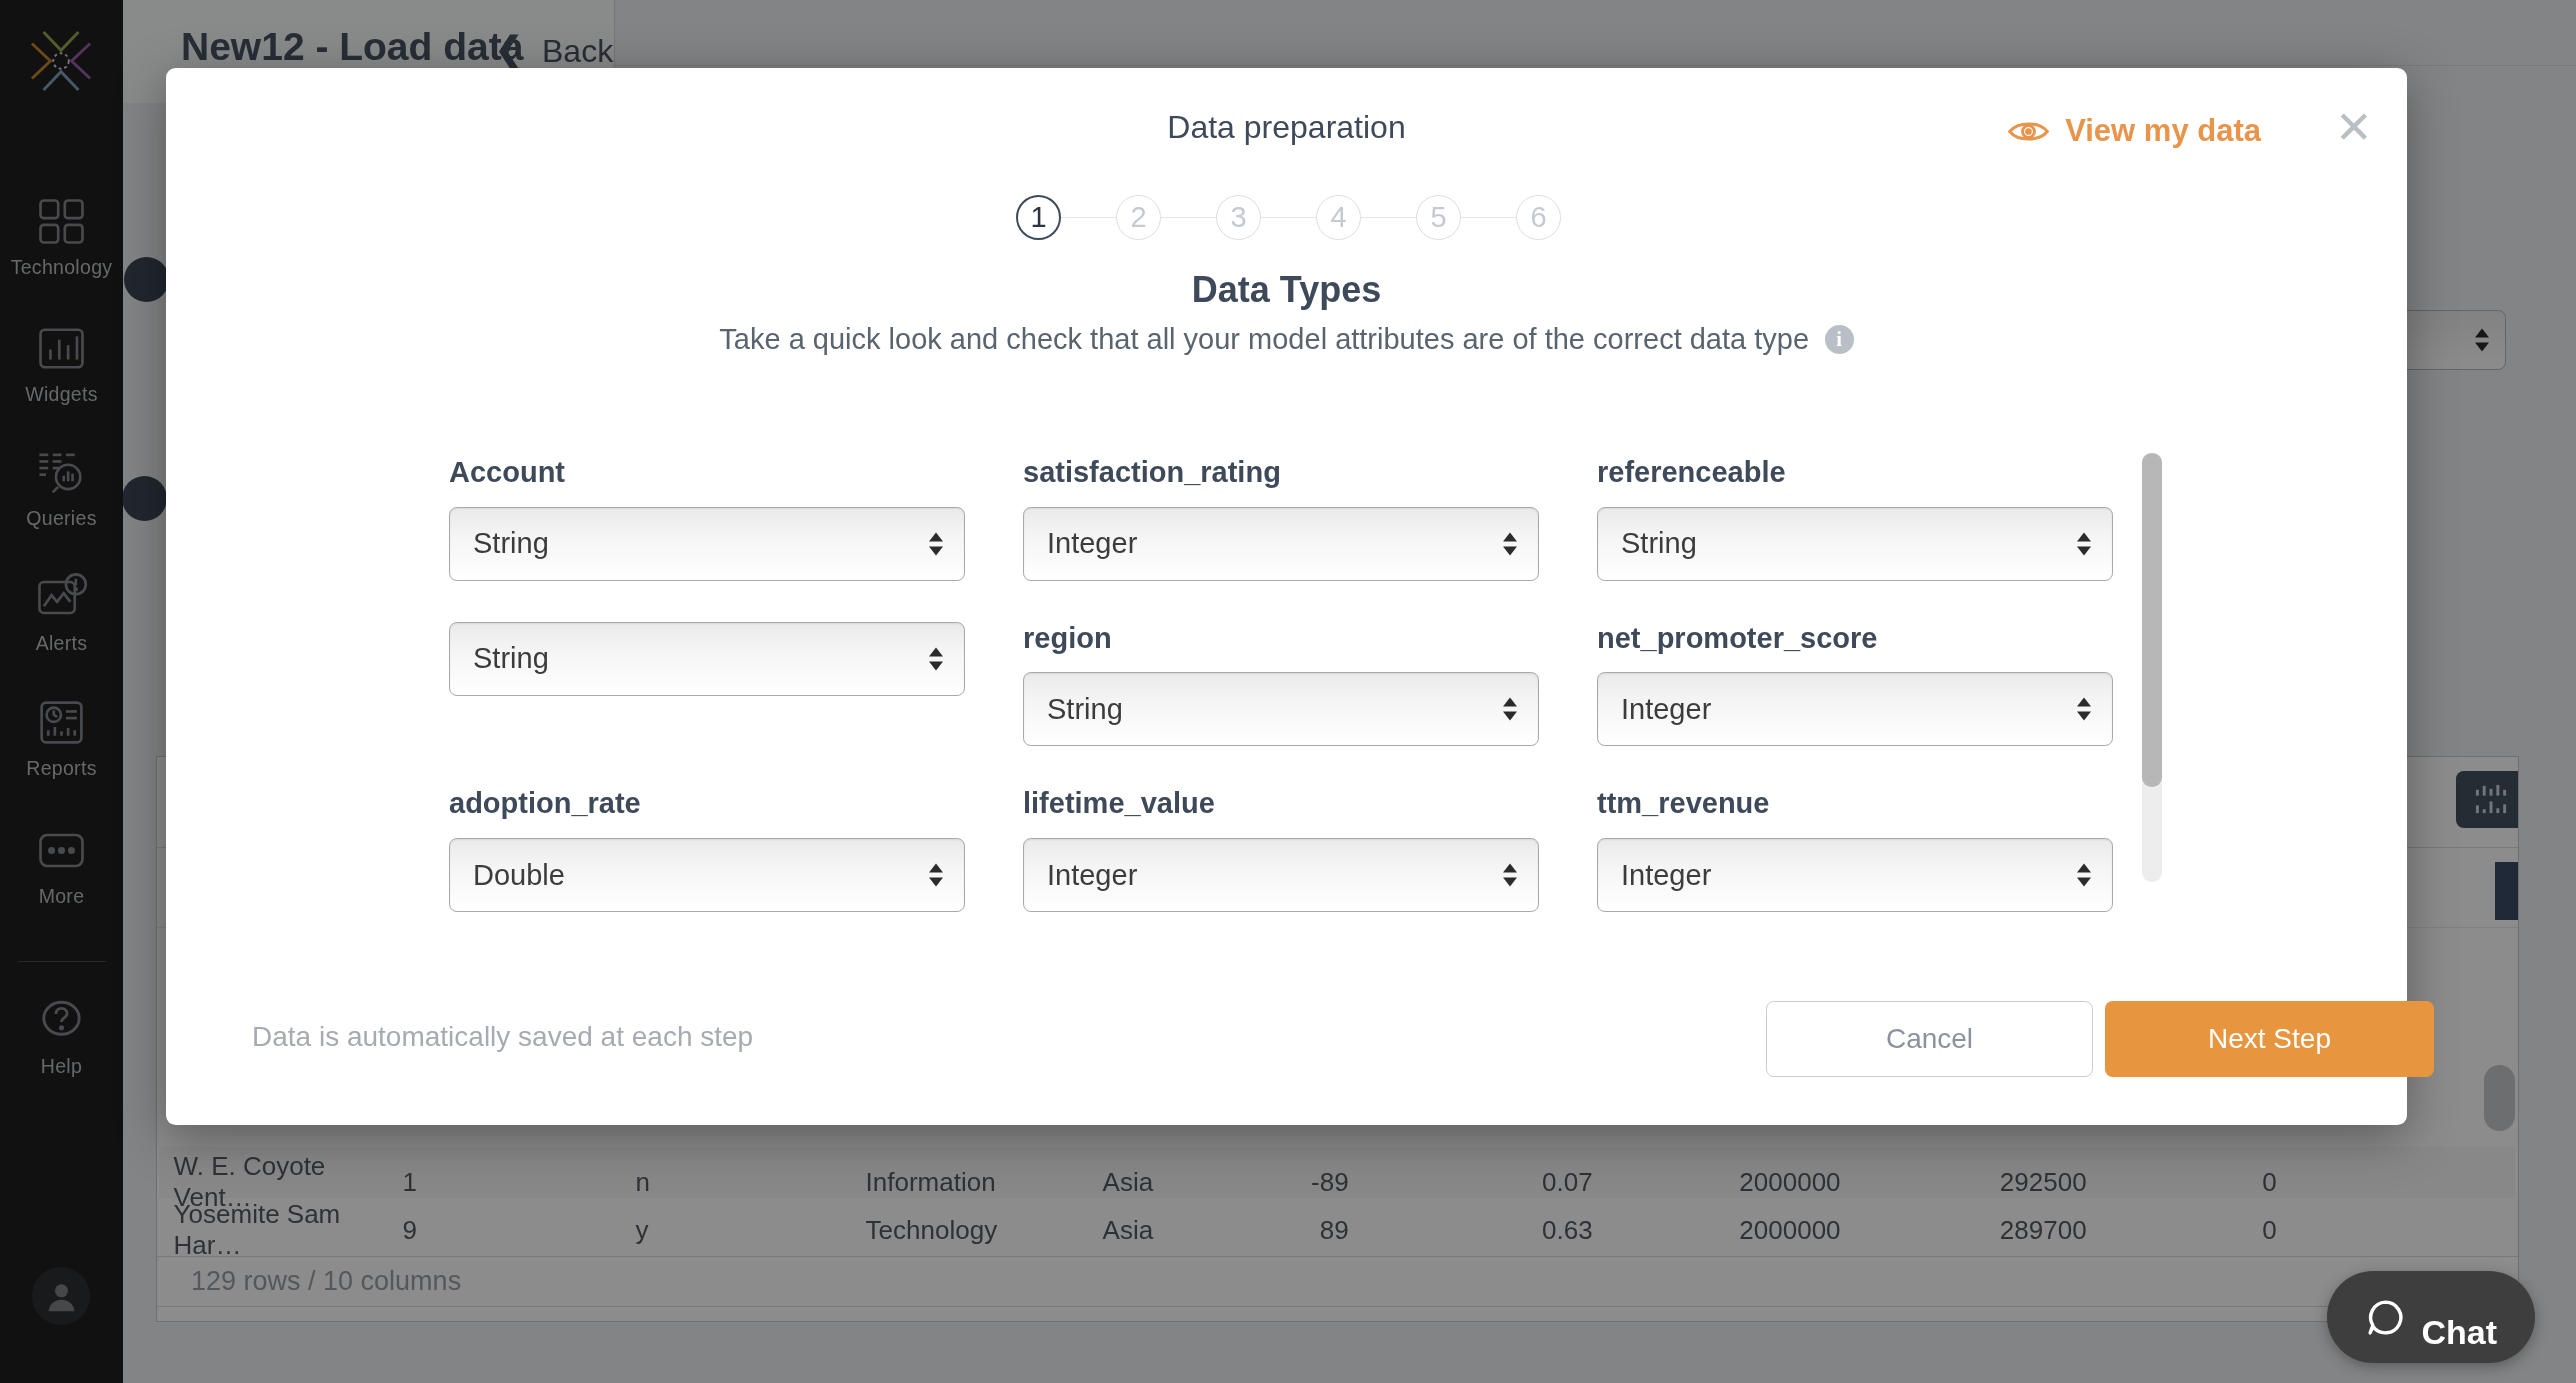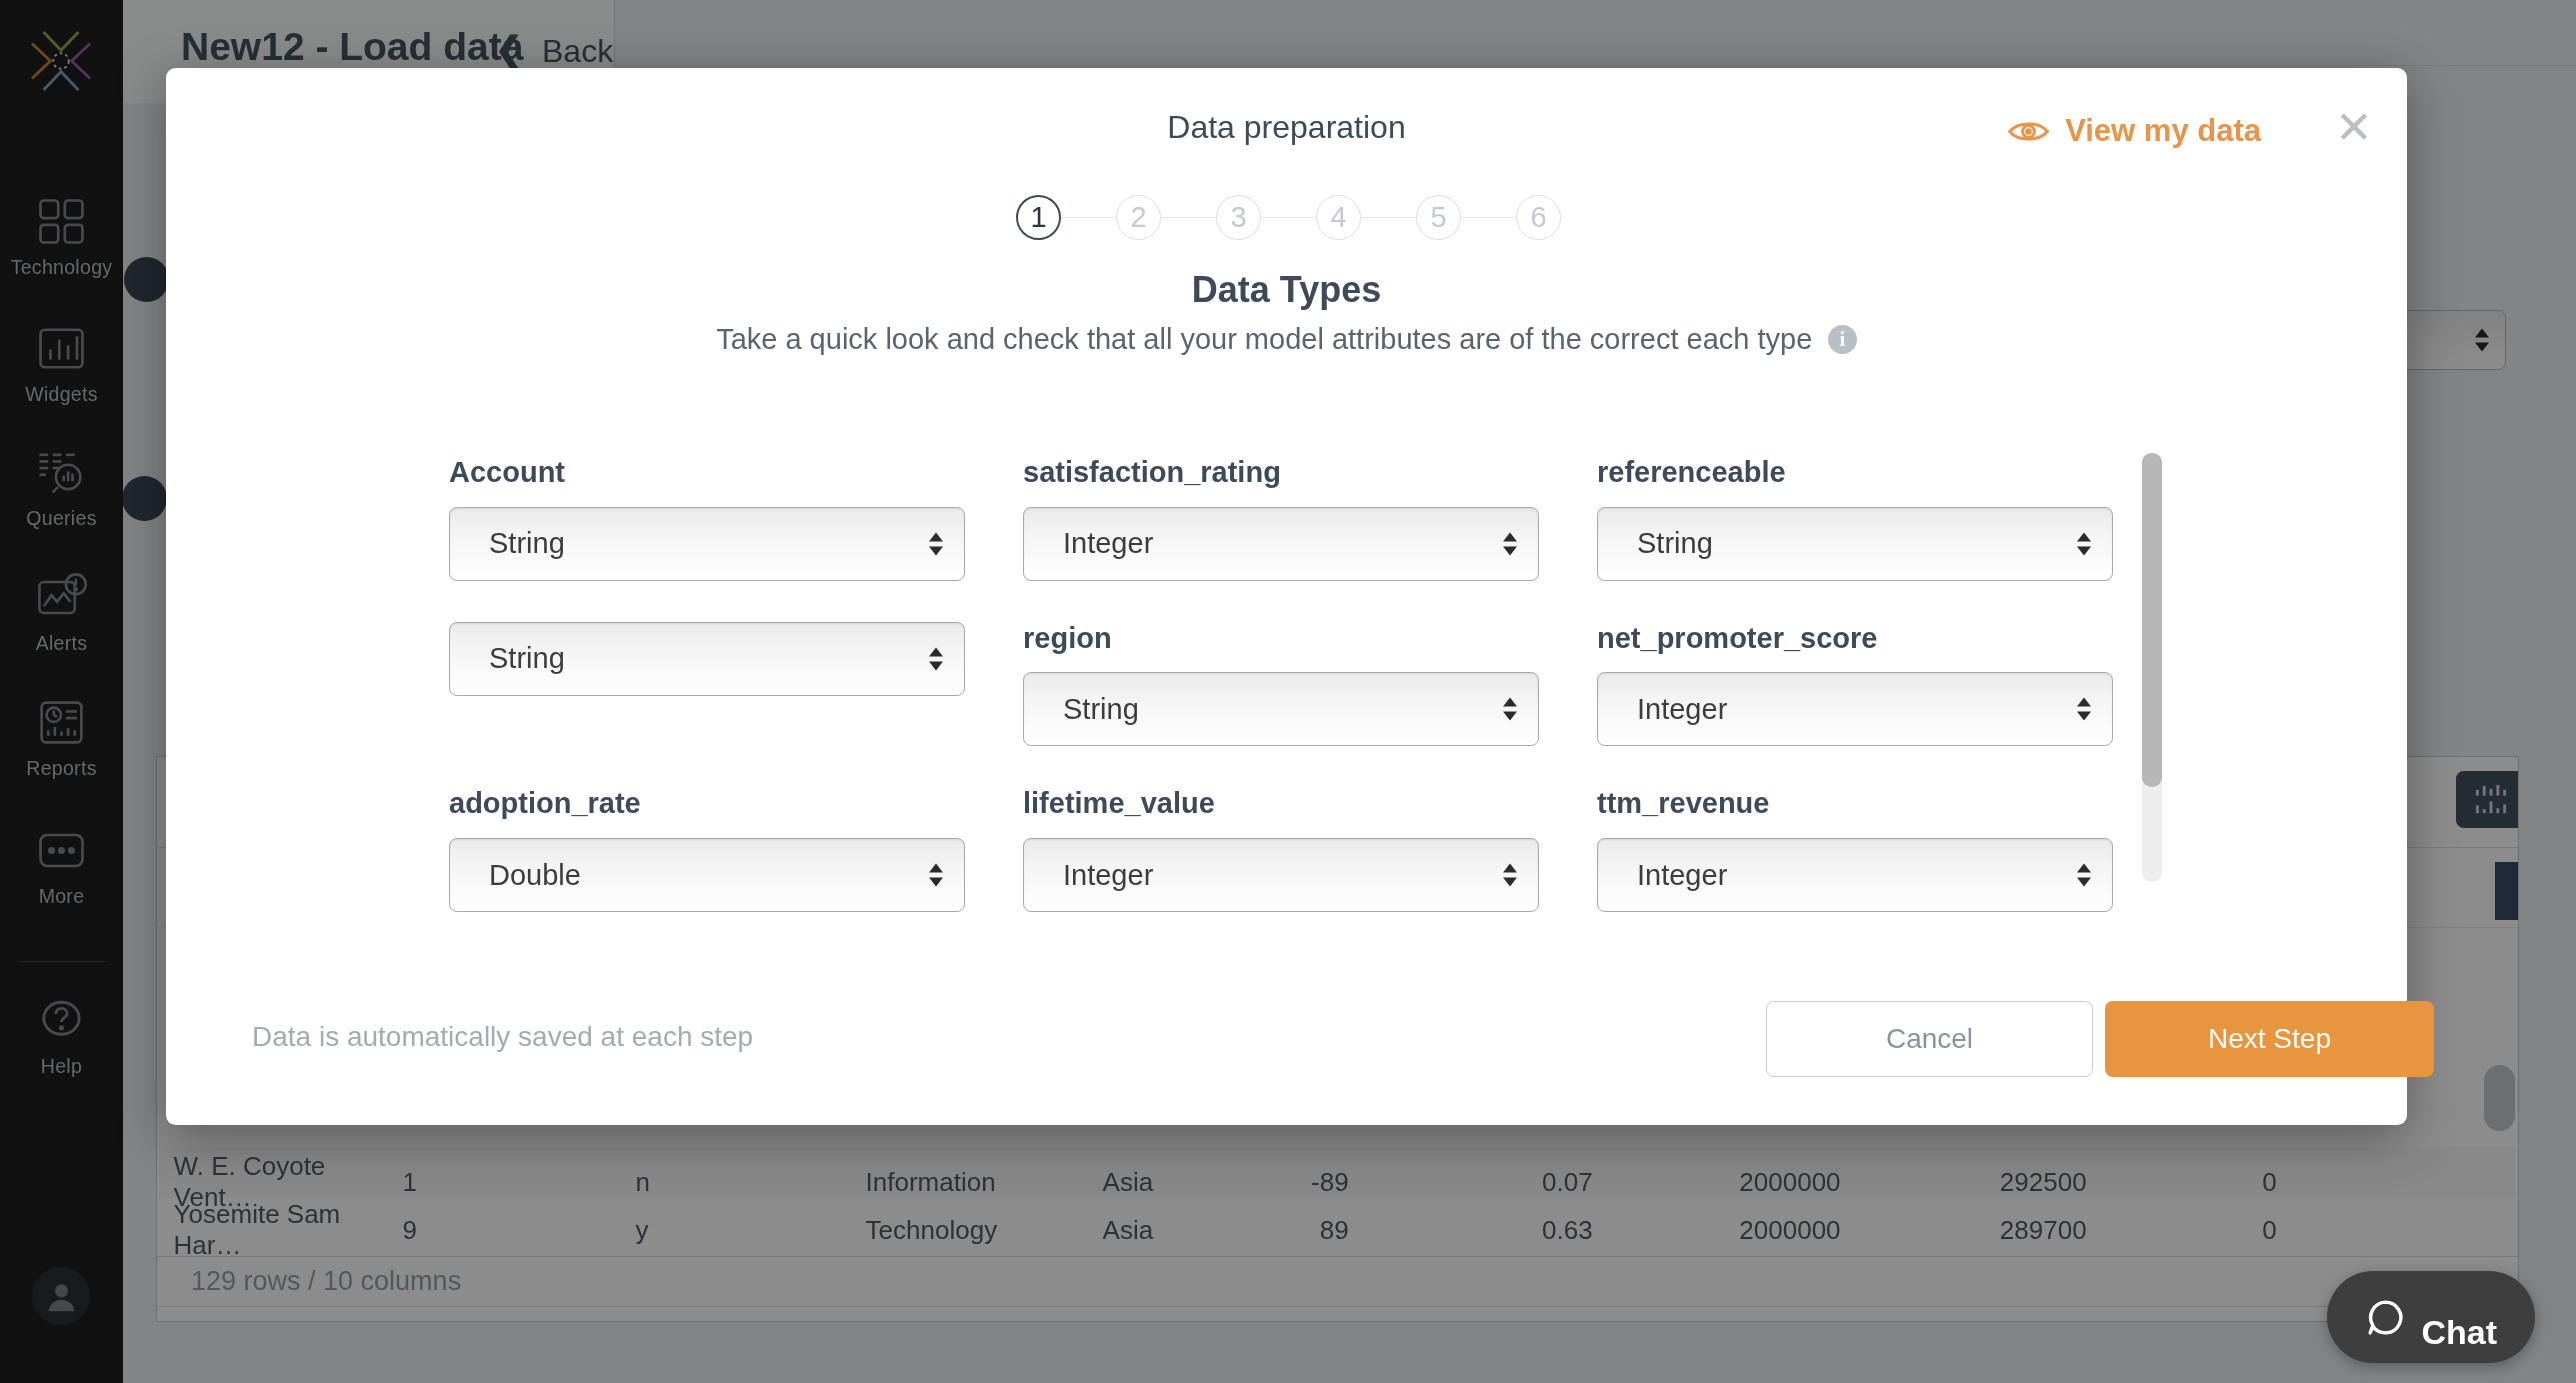--- a/index.html
+++ b/index.html
@@ -59,21 +59,21 @@
   .modal-heading{position:absolute;left:0;top:201px;width:100%;text-align:center;font-size:36px;font-weight:bold;color:#3e4a59;}
   .modal-sub{position:absolute;left:0;top:255px;width:100%;display:flex;justify-content:center;align-items:center;gap:15.6px;}
   .modal-sub-text{font-size:29px;color:#59646f;}
   .info-icon{width:29px;height:29px;border-radius:50%;background:#b9bfc6;color:#fff;font-size:20.5px;font-weight:bold;
              display:flex;align-items:center;justify-content:center;font-family:"Liberation Serif",serif;}
   .fields{position:absolute;left:283px;top:388px;display:grid;grid-template-columns:516px 516px 516px;
           column-gap:58px;row-gap:41px;}
   .field-label{font-size:29px;font-weight:bold;color:#3e4a59;height:39px;margin-bottom:11.7px;}
   .select{position:relative;width:516px;height:74px;box-sizing:border-box;border:1px solid #a9a9a9;border-radius:7.8px;
           background:linear-gradient(180deg,#eaeaea 0%,#f5f5f5 40%,#ffffff 100%);
-          display:flex;align-items:center;padding-left:39px;font-size:29px;color:#3c3c3c;cursor:pointer;
+          display:flex;align-items:center;padding-left:23px;font-size:29px;color:#3c3c3c;cursor:pointer;
           box-shadow:inset 0 1px 1.9px rgba(0,0,0,.08);}
   .select-arrows{position:absolute;right:21.4px;top:50%;transform:translateY(-50%);display:flex;flex-direction:column;gap:4.9px;}
   .arr-up{width:0;height:0;border-left:7.8px solid transparent;border-right:7.8px solid transparent;border-bottom:9.7px solid #2b2b2b;}
   .arr-dn{width:0;height:0;border-left:7.8px solid transparent;border-right:7.8px solid transparent;border-top:9.7px solid #2b2b2b;}
   .modal-scrolltrack{position:absolute;left:1976px;top:385px;width:19.5px;height:429px;border-radius:9.7px;background:#ededed;}
   .modal-scrollthumb{position:absolute;left:0;top:0;width:19.5px;height:334px;border-radius:9.7px;background:#b7b7b7;}
   .footer-note{position:absolute;left:86px;top:953px;font-size:28px;color:#a6abb1;}
   .btn{position:absolute;top:933px;height:76px;border-radius:7.8px;display:flex;align-items:center;justify-content:center;
        font-size:28px;font-weight:normal;box-sizing:border-box;cursor:pointer;margin-left:12px;}
   .btn-cancel{left:1588px;width:327px;background:#fff;border:1.9px solid #c9cdd2;color:#8a939e;}
@@ -301,21 +301,21 @@
     <div class="step">4</div>
     <div class="step-line"></div>
     <div class="step">5</div>
     <div class="step-line"></div>
     <div class="step">6</div>
   </div>
 
   <div class="modal-heading">Data Types</div>
 
   <div class="modal-sub">
-    <span class="modal-sub-text">Take a quick look and check that all your model attributes are of the correct each type</span>
+    <span class="modal-sub-text">Take a quick look and check that all your model attributes are of the correct data type</span>
     <span class="info-icon">i</span>
   </div>
 
   <div class="fields">
     <div class="field">
       <div class="field-label">Account</div>
       <div class="select">
         <span>String</span>
         <span class="select-arrows">
             <span class="arr-up"></span>

